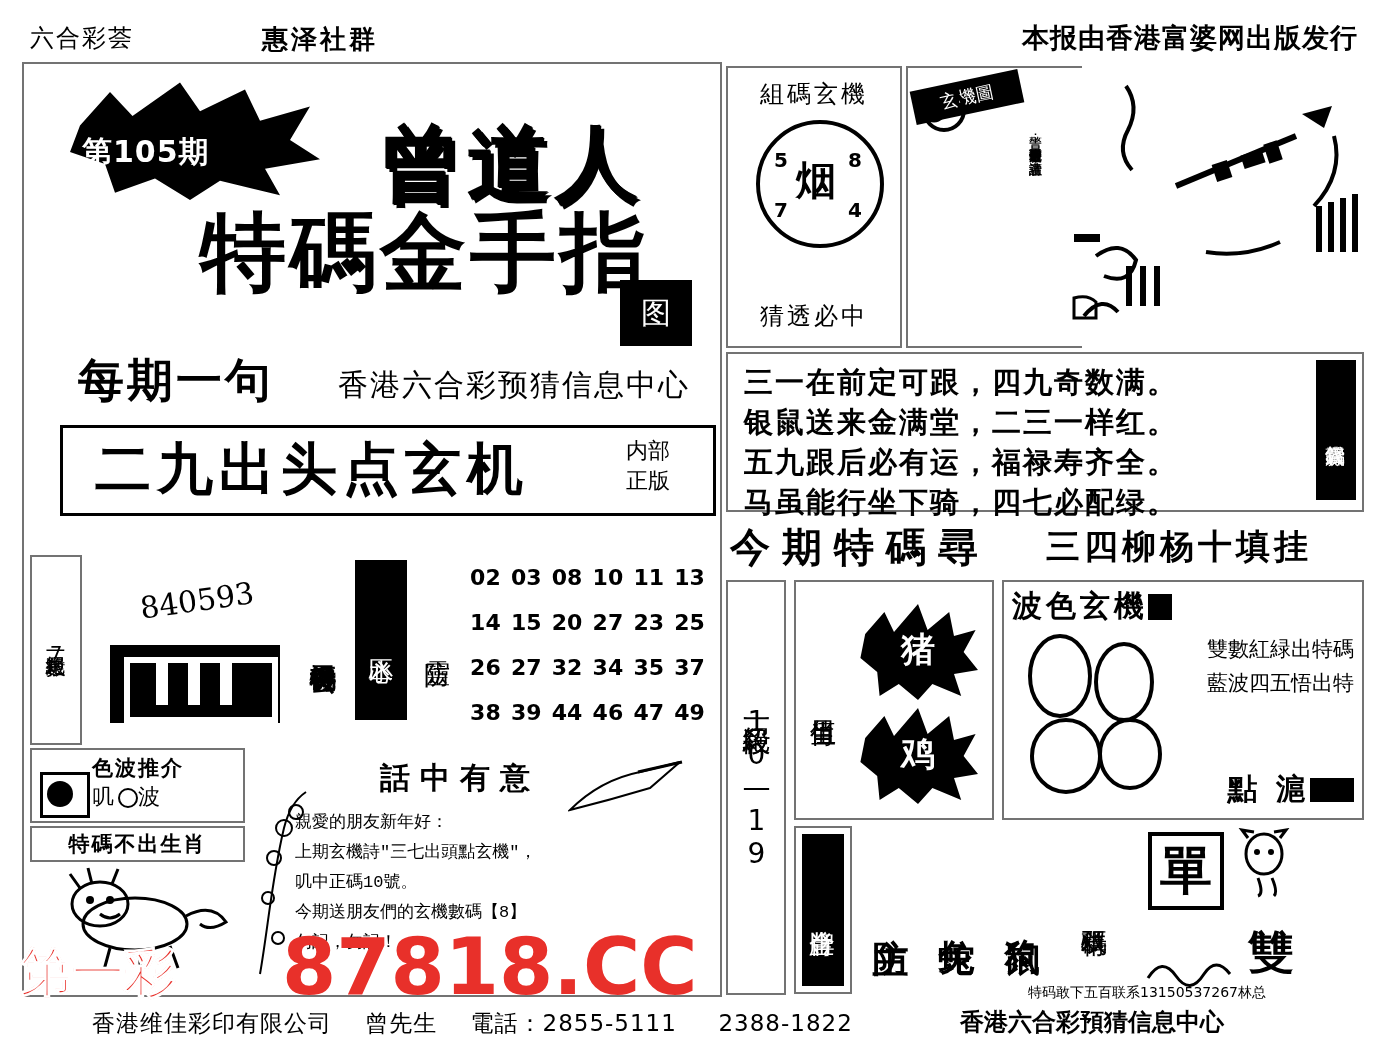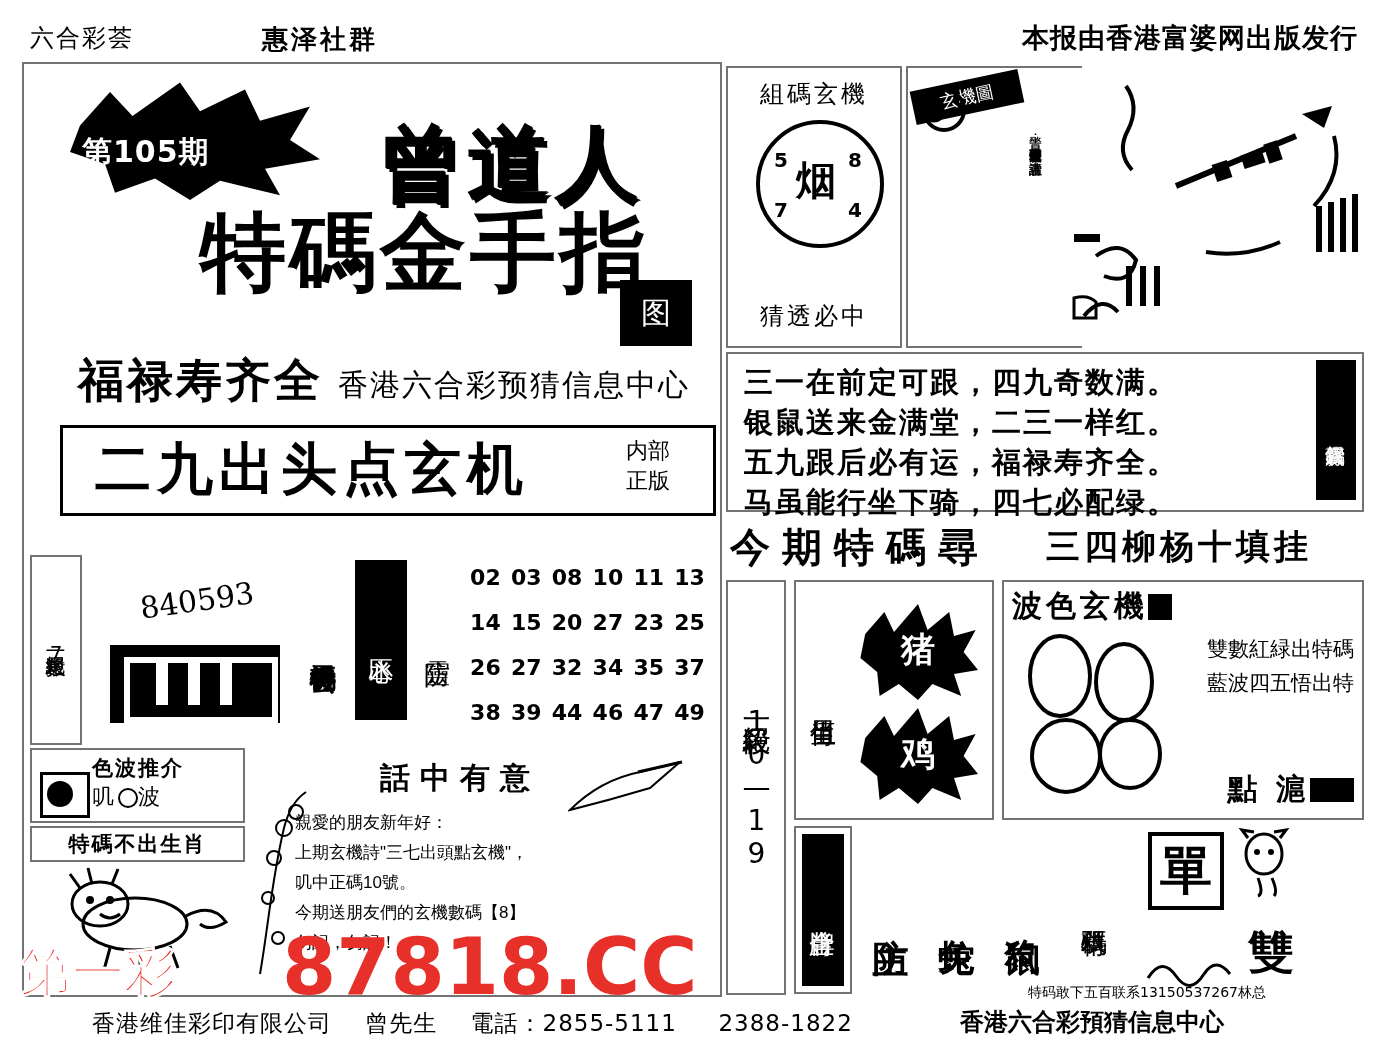--- a/index.html
+++ b/index.html
@@ -59,21 +59,21 @@
   #sebo .sq{position:absolute;left:8px;top:22px;width:44px;height:40px;border:3px solid #000;}
   #sebo .sq .half{position:absolute;left:4px;top:6px;width:26px;height:26px;border-radius:50%;background:#000;}
   #sebo .row2{position:absolute;left:60px;top:32px;font-size:22px;letter-spacing:4px;}
   #sebo .row2 .circ{display:inline-block;width:16px;height:16px;border:2px solid #000;border-radius:50%;vertical-align:middle;}
   #tema-nosheng{left:30px;top:826px;width:215px;height:36px;font-size:21px;font-weight:bold;letter-spacing:2px;}
   #beast{left:40px;top:866px;width:200px;height:110px;}
 
   
   #talk{left:250px;top:748px;width:460px;height:245px;}
   #talk .ttl{position:absolute;left:130px;top:10px;font-size:30px;font-weight:bold;letter-spacing:10px;font-family:"DejaVu Serif","Liberation Serif",serif;}
-  #talk .body{position:absolute;left:45px;top:60px;width:400px;font-size:17px;line-height:30px;font-family:Liberation Sans, sans-serif;}
+  #talk .body{position:absolute;left:45px;top:60px;width:400px;font-size:17px;line-height:30px;font-family:Liberation Mono, monospace;}
   .pen{position:absolute;right:22px;top:12px;width:120px;height:60px;}
   .flower{position:absolute;left:4px;top:40px;width:60px;height:190px;}
 
   
   #zuma{left:726px;top:66px;width:176px;height:282px;}
   #zuma .t{position:absolute;top:10px;width:100%;text-align:center;font-size:24px;letter-spacing:3px;}
   #zuma .circle{position:absolute;left:28px;top:52px;width:120px;height:120px;border:4px solid #000;border-radius:50%;}
   #zuma .yan{position:absolute;left:28px;top:52px;width:120px;height:120px;display:flex;align-items:center;justify-content:center;font-size:40px;font-weight:bold;}
   #zuma .n{position:absolute;font-size:20px;font-weight:bold;}
   #zuma .b{position:absolute;bottom:14px;width:100%;text-align:center;font-size:24px;letter-spacing:3px;}
@@ -142,21 +142,21 @@
 
   <div class="abs" id="issue-star">
     <div class="starbg"></div>
     <div class="txt">第105期</div>
   </div>
 
   <div class="abs" id="title-main">曾道人</div>
   <div class="abs" id="title-sub">特碼金手指</div>
   <div class="abs ctr" id="title-badge">图</div>
 
-  <div class="abs" id="slogan1">福禄寿齐全</div>
+  <div class="abs" id="slogan1">每期一句</div>
   <div class="abs" id="slogan2">香港六合彩预猜信息中心</div>
 
   <div class="abs" id="hdr-box"></div>
   <div class="abs" id="hdr-text">二九出头点玄机</div>
   <div class="abs" id="hdr-corner">
     <div>内部</div>
     <div>正版</div>
   </div>
 
   <div class="abs bx ctr vert" id="kill-tail">絕殺一尾數7</div>

